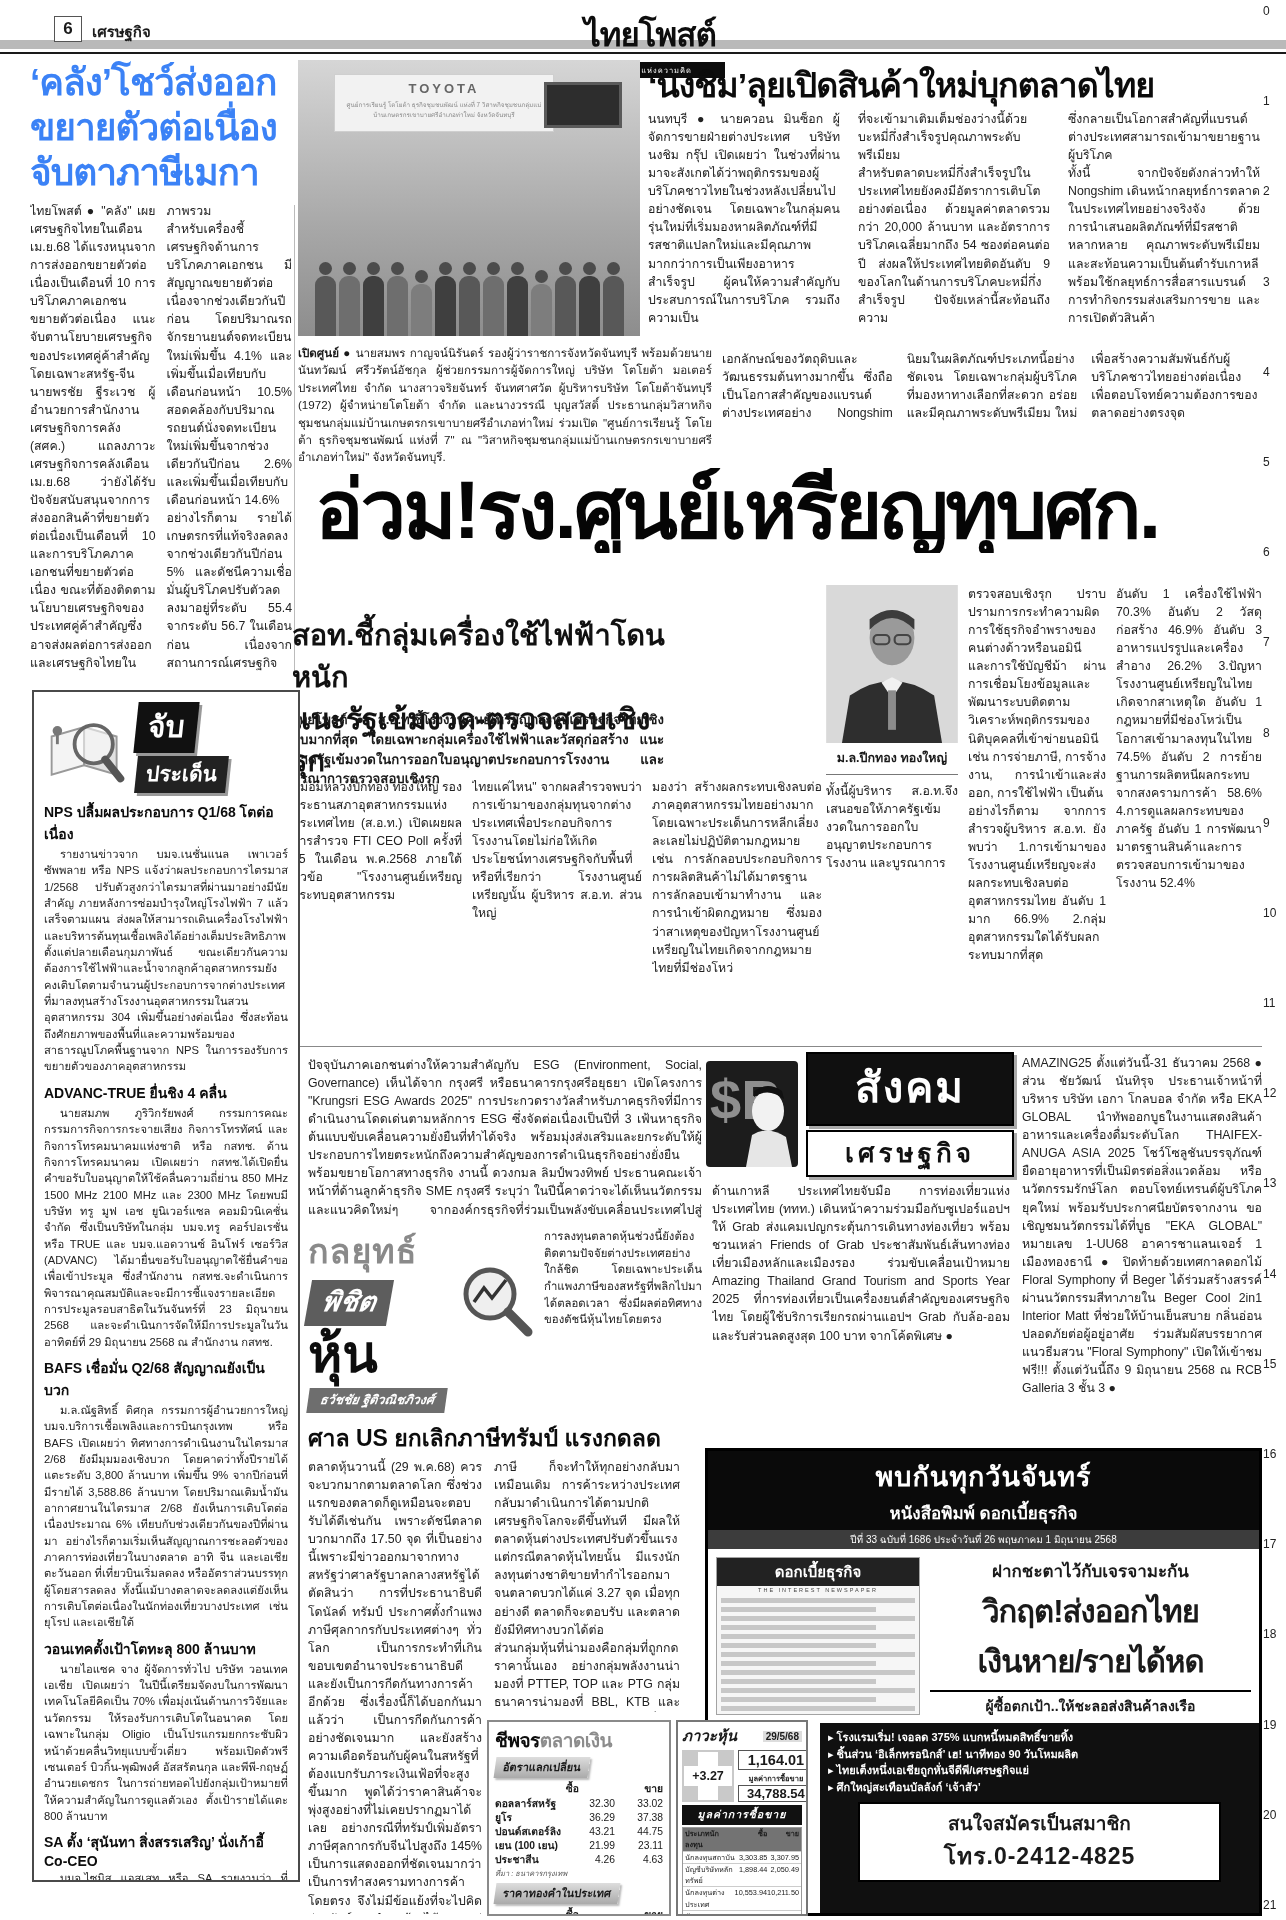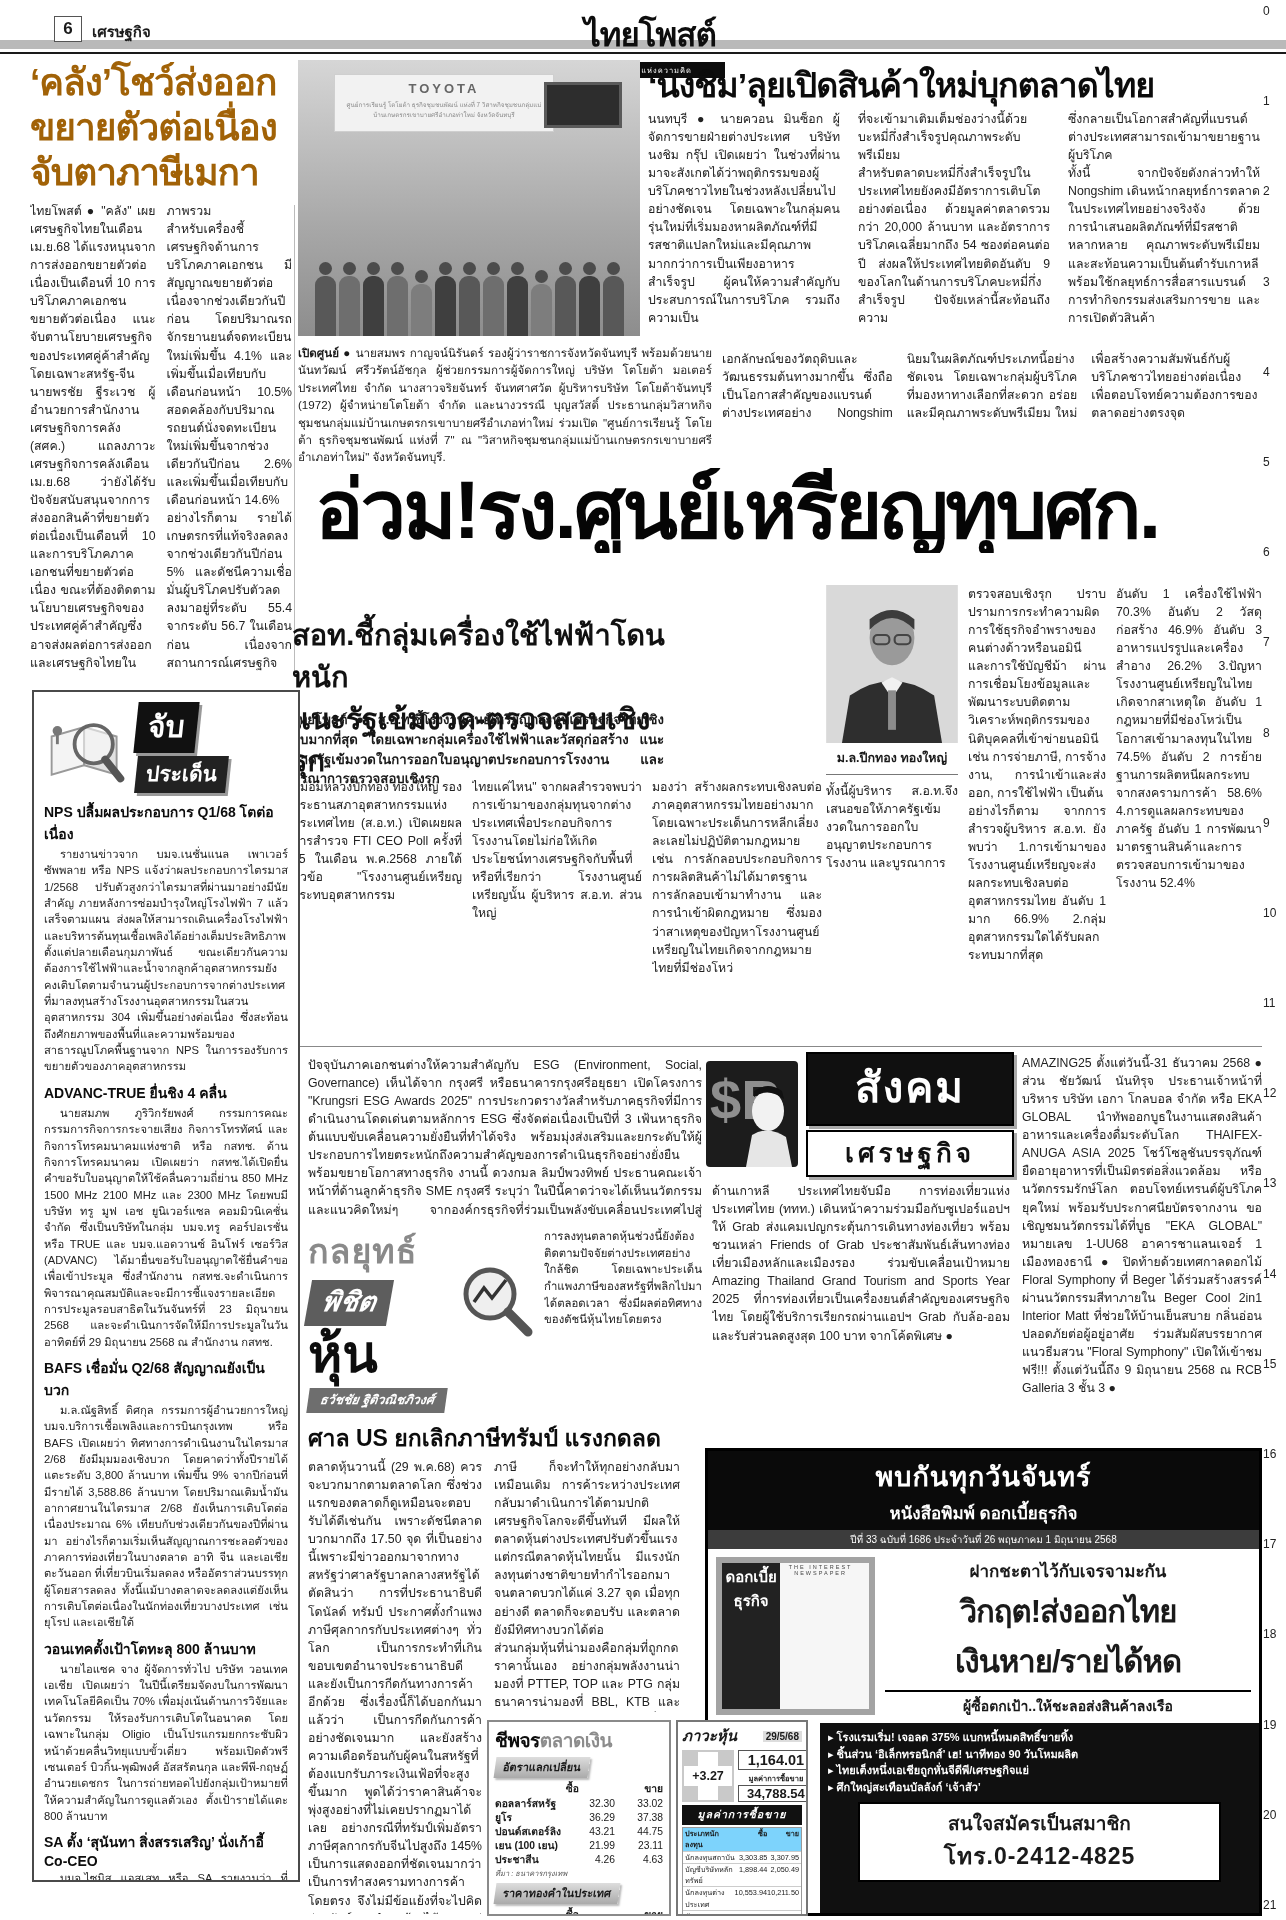--- a/index.html
+++ b/index.html
@@ -28,21 +28,21 @@
   
   .ruler { left:1263px; top:4px; height:1908px; width:20px; display:flex;
     flex-direction:column; justify-content:space-between; font-size:12px; color:#222; }
 
   
   .body-txt { font-size:12.3px; line-height:1.47; color:#222; }
   .small-txt { font-size:11.4px; line-height:1.46; color:#222; }
 
   
   .left-headline { left:30px; top:60px; width:262px; font-size:37px; line-height:1.22;
-    font-weight:900; letter-spacing:-1px; color:#a16207; white-space:nowrap; overflow:hidden;}
+    font-weight:900; letter-spacing:-1px; color:#3b82f6; white-space:nowrap; overflow:hidden;}
   .left-body { left:30px; top:202px; width:262px; height:476px;
     column-count:2; column-gap:11px; }
   .vline1 { left:294px; top:205px; width:1px; height:470px; background:#bbb; }
 
   
   .photo1 { left:298px; top:60px; width:342px; height:276px;
     background:linear-gradient(#d6d6d6,#a8a8a8 60%,#8d8d8d); overflow:hidden; }
   .photo1-banner { position:absolute; left:36px; top:14px; width:220px; height:58px;
     background:#f2f2f2; border:1px solid #cfcfcf; text-align:center; padding-top:6px;}
   .photo1-brand { font-size:13px; font-weight:900; letter-spacing:3px; color:#666; }
@@ -149,32 +149,32 @@
   .cross span { position:absolute; left:0; top:19px; width:100%; text-align:center; font-size:12.5px;
     font-weight:900; z-index:2; }
   .idx-wrap { flex:1; text-align:center; }
   .idx { border:1px solid #555; font-size:14.5px; font-weight:900; padding:1px 2px; }
   .turn-label { font-size:7.5px; font-weight:700; margin-top:2px; }
   .turnover { border:1px solid #555; font-size:13px; font-weight:900; padding:0 8px; margin-top:1px;}
   .vol-banner { margin-top:3px; background:#111; color:#fff; font-size:10.5px; font-weight:900;
     font-style:italic; text-align:center; padding:1px 0 2px; letter-spacing:1px; }
   .inv-table { width:100%; font-size:7.3px; margin-top:2px; border:1px solid #999; }
   .inv-row { display:flex; border-bottom:1px solid #ccc; padding:0 2px; line-height:1.55;}
-  .inv-row.hd { background:#7dd3fc; font-weight:800;justify-content:center; }
+  .inv-row.hd { background:#737373; font-weight:800;justify-content:center; }
   .inv-row .n { flex:1.6; } .inv-row .b,.inv-row .s { flex:1; text-align:right; }
 
   
   .ad { left:705px; top:1448px; width:557px; height:468px; border:3px solid #000; background:#fff;}
   .ad-head { background:#0a0a0a; color:#fff; text-align:center; padding:4px 0 4px; }
   .ad-line1 { font-size:27px; font-weight:900; letter-spacing:1px; }
   .ad-line2 { font-size:17px; font-weight:800; margin-top:1px; }
   .ad-edition { background:#3c3c3c; color:#fff; font-size:10px; text-align:center; padding:2px 0;}
   .ad-content { display:flex; gap:10px; padding:8px; height:174px; }
-  .mini-page { width:159px; border:6px solid #a3a3a3; background:#f6f6f6; flex:none;
-    display:flex; overflow:hidden;}
+  .mini-page { width:204px; border:1px solid #a3a3a3; background:#f6f6f6; flex:none;
+    display:flex; flex-direction:column; overflow:hidden;}
   .mini-mast { background:#222; color:#fff; text-align:center; font-size:15px; font-weight:900; padding:2px 0;}
   .mini-sub { text-align:center; font-size:5.5px; letter-spacing:2px; color:#444; padding:1px 0;}
   .mini-bars { flex:1; padding:4px; }
   .mini-bars div { height:5px; background:#c7c7c7; margin-bottom:4px; }
   .mini-bars div:nth-child(2n) { width:80%; }
   .ad-heads { flex:1; text-align:center; }
   .ad-h1 { font-size:17px; font-weight:900; }
   .ad-h2 { font-size:31px; font-weight:900; letter-spacing:-1px; margin-top:2px; }
   .ad-h3 { font-size:31px; font-weight:900; letter-spacing:-1px; }
   .ad-h4 { font-size:14px; font-weight:800; border-top:2px solid #000; margin-top:4px; padding-top:3px;}

